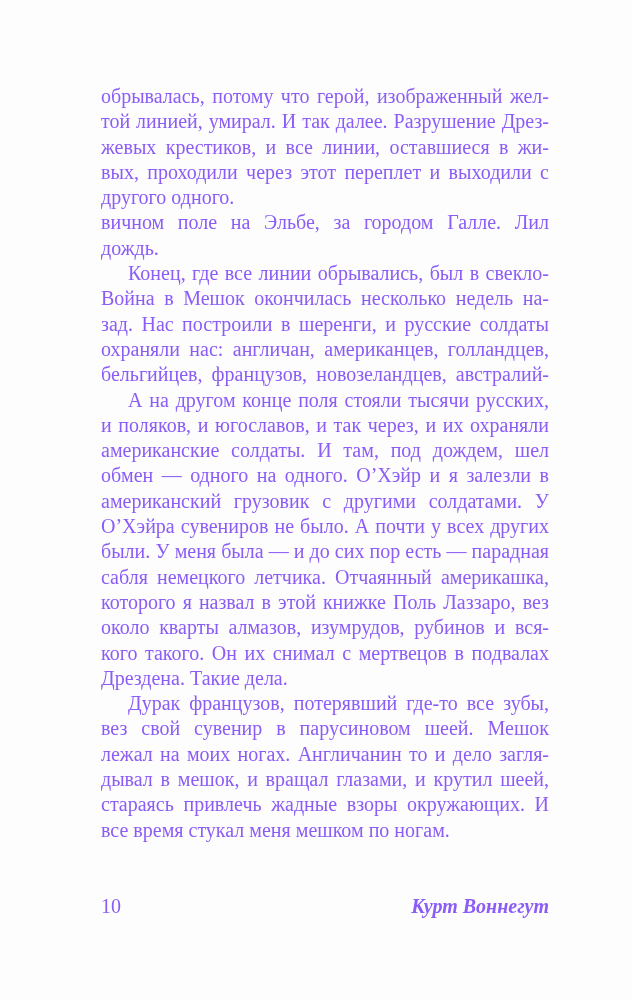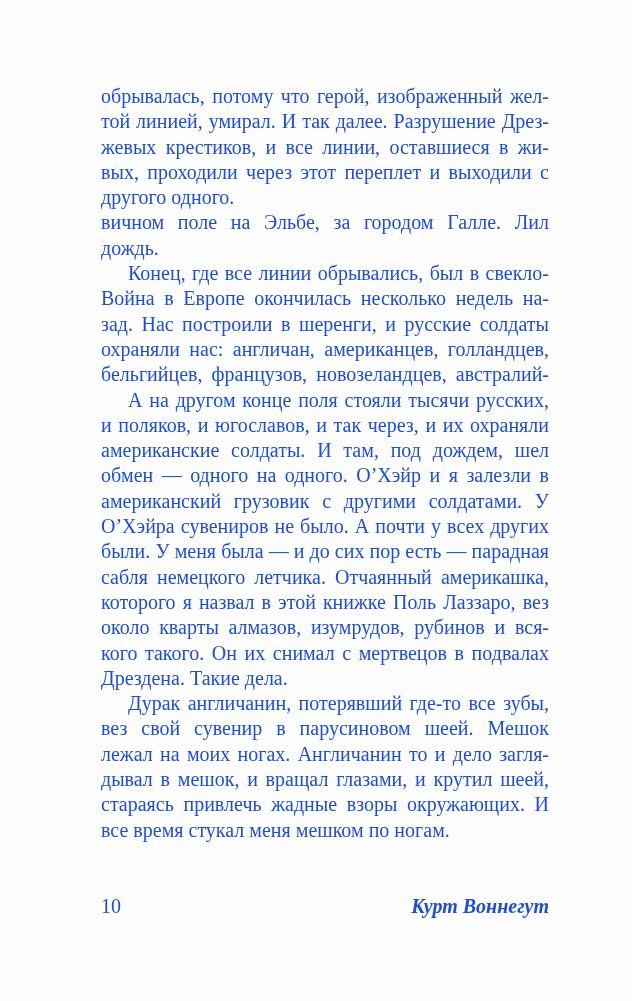--- a/index.html
+++ b/index.html
@@ -50,53 +50,53 @@
     line-height: 25.3px;
   }
   .running-title {
     font-style: italic;
     font-weight: bold;
   }
 </style>
 </head>
 <body>
 
-<div class="book-page" style="background: rgb(253, 253, 253); color: #1d4ed8;">
+<div class="book-page" style="background: rgb(253, 253, 253); color: #8b5cf6;">
   <div class="text-block" id="body-text">
       <div class="paragraph">
         <div class="line">обрывалась, потому что герой, изображенный жел-</div>
         <div class="line">той линией, умирал. И так далее. Разрушение Дрез-</div>
         <div class="line">жевых крестиков, и все линии, оставшиеся в жи-</div>
         <div class="line">вых, проходили через этот переплет и выходили с</div>
         <div class="line last">другого одного.</div>
       </div>
       <div class="paragraph">
         <div class="line">вичном поле на Эльбе, за городом Галле. Лил дождь.</div>
         <div class="line indent">Конец, где все линии обрывались, был в свекло-</div>
-        <div class="line">Война в Европе окончилась несколько недель на-</div>
+        <div class="line">Война в Мешок окончилась несколько недель на-</div>
         <div class="line">зад. Нас построили в шеренги, и русские солдаты</div>
         <div class="line">охраняли нас: англичан, американцев, голландцев,</div>
         <div class="line">бельгийцев, французов, новозеландцев, австралий-</div>
       </div>
       <div class="paragraph">
         <div class="line indent">А на другом конце поля стояли тысячи русских,</div>
         <div class="line">и поляков, и югославов, и так через, и их охраняли</div>
         <div class="line">американские солдаты. И там, под дождем, шел</div>
         <div class="line">обмен — одного на одного. О’Хэйр и я залезли в</div>
         <div class="line">американский грузовик с другими солдатами. У</div>
         <div class="line">О’Хэйра сувениров не было. А почти у всех других</div>
         <div class="line">были. У меня была — и до сих пор есть — парадная</div>
         <div class="line">сабля немецкого летчика. Отчаянный америкашка,</div>
         <div class="line">которого я назвал в этой книжке Поль Лаззаро, вез</div>
         <div class="line">около кварты алмазов, изумрудов, рубинов и вся-</div>
         <div class="line">кого такого. Он их снимал с мертвецов в подвалах</div>
         <div class="line last">Дрездена. Такие дела.</div>
       </div>
       <div class="paragraph">
-        <div class="line indent">Дурак англичанин, потерявший где-то все зубы,</div>
+        <div class="line indent">Дурак французов, потерявший где-то все зубы,</div>
         <div class="line">вез свой сувенир в парусиновом шеей. Мешок</div>
         <div class="line">лежал на моих ногах. Англичанин то и дело загля-</div>
         <div class="line">дывал в мешок, и вращал глазами, и крутил шеей,</div>
         <div class="line">стараясь привлечь жадные взоры окружающих. И</div>
         <div class="line last">все время стукал меня мешком по ногам.</div>
       </div>
     </div>
   <div class="page-footer">
     <span class="page-number">10</span>
     <span class="running-title">Курт Воннегут</span>

